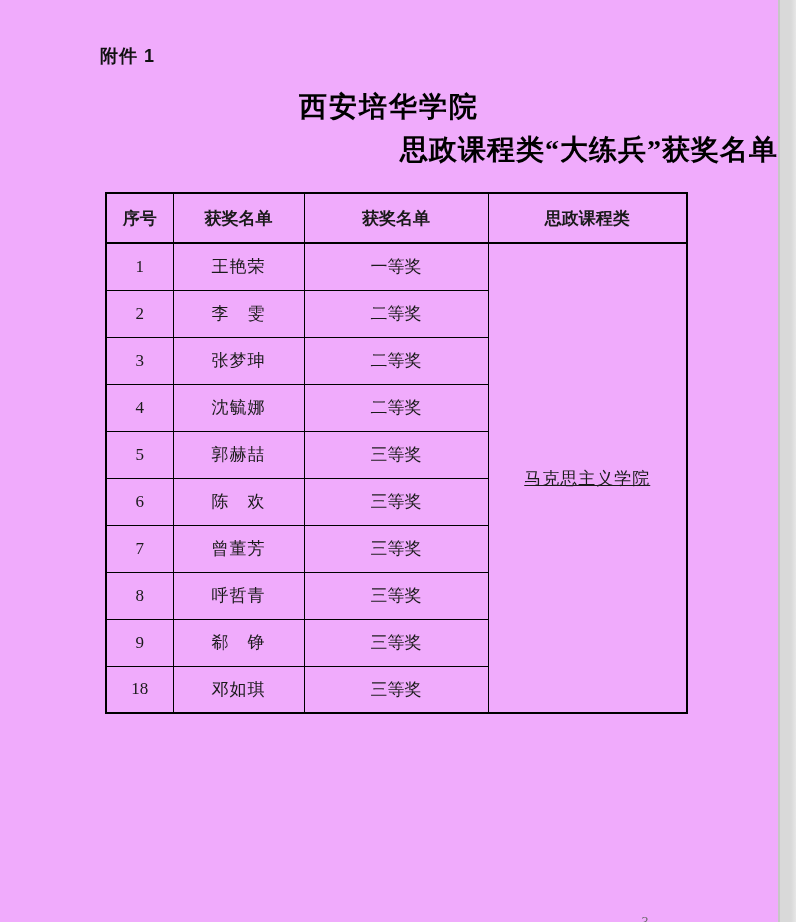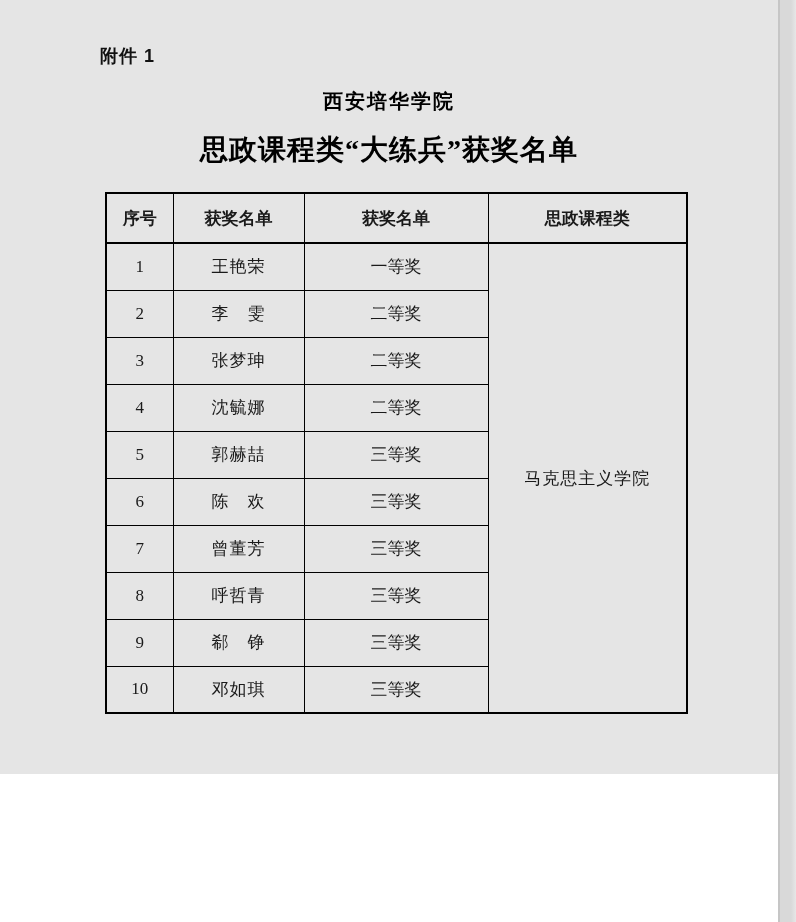--- a/index.html
+++ b/index.html
@@ -6,50 +6,50 @@
   html, body {
     width: 796px; height: 922px;
     background: #ffffff;
     overflow: hidden;
     font-family: "Liberation Serif", "DejaVu Serif", serif;
     color: #1a1a1a;
     position: relative;
   }
   .page {
     position: absolute; left: 0; top: 0;
-    width: 778px; height: 774px;
-    background: #e5e5e5;
+    width: 778px; height: 922px;
+    background: #f0abfc;
     overflow: hidden;
   }
   .edge-strip {
     position: absolute; top: 0; right: 0;
     width: 18px; height: 922px;
     background: linear-gradient(to right, #c6c6c6 0px, #c6c6c6 2px, #d9d9d9 2px, #d9d9d9 13px, #e7e7e7 18px);
   }
   .attachment-label {
     position: absolute; left: 100px; top: 44px;
     font-family: "Liberation Sans", "DejaVu Sans", sans-serif;
     font-weight: bold;
     font-size: 18px;
     letter-spacing: 1px;
     color: #111;
   }
   .doc-title {
     position: absolute; left: 0; top: 88px;
     width: 778px;
     text-align: center;
     font-weight: bold;
-    font-size: 20px;
+    font-size: 28px;
     letter-spacing: 2px;
     color: #000;
   }
   .doc-subtitle {
     position: absolute; left: 0; top: 131px;
     width: 778px;
-    text-align: center;
+    text-align: right;
     font-weight: bold;
     font-size: 28px;
     letter-spacing: 1px;
     color: #000;
   }
   table.award-table {
     position: absolute; left: 105px; top: 192px;
     border-collapse: collapse;
     table-layout: fixed;
     width: 581px;
@@ -68,21 +68,21 @@
     font-weight: bold;
     height: 50px;
     border-bottom-width: 2px;
   }
   table.award-table td { height: 47px; }
   col.c-no    { width: 67px; }
   col.c-name  { width: 131px; }
   col.c-award { width: 184px; }
   col.c-col   { width: 199px; }
   td.cell-name { letter-spacing: 1px; margin-left: 12px; }
-  td.cell-college { font-size: 18px; letter-spacing: 1px; }
+  td.cell-college { font-size: 18px; letter-spacing: 1px; text-decoration: underline; }
   .page-number {
     position: absolute; left: 620px; top: 915px;
     font-size: 14px;
     color: #6b6b6b;
     letter-spacing: 2px;
     white-space: nowrap;
   }
 </style>
 </head>
 <body>
@@ -151,21 +151,21 @@
         <td class="cell-no">8</td>
         <td class="cell-name">呼哲青</td>
         <td class="cell-award">三等奖</td>
       </tr>
       <tr>
         <td class="cell-no">9</td>
         <td class="cell-name">郗　铮</td>
         <td class="cell-award">三等奖</td>
       </tr>
       <tr>
-        <td class="cell-no">10</td>
+        <td class="cell-no">18</td>
         <td class="cell-name">邓如琪</td>
         <td class="cell-award">三等奖</td>
       </tr>
     </tbody>
   </table>
 
   <div class="page-number">— 3 —</div>
 
 </div>
 

